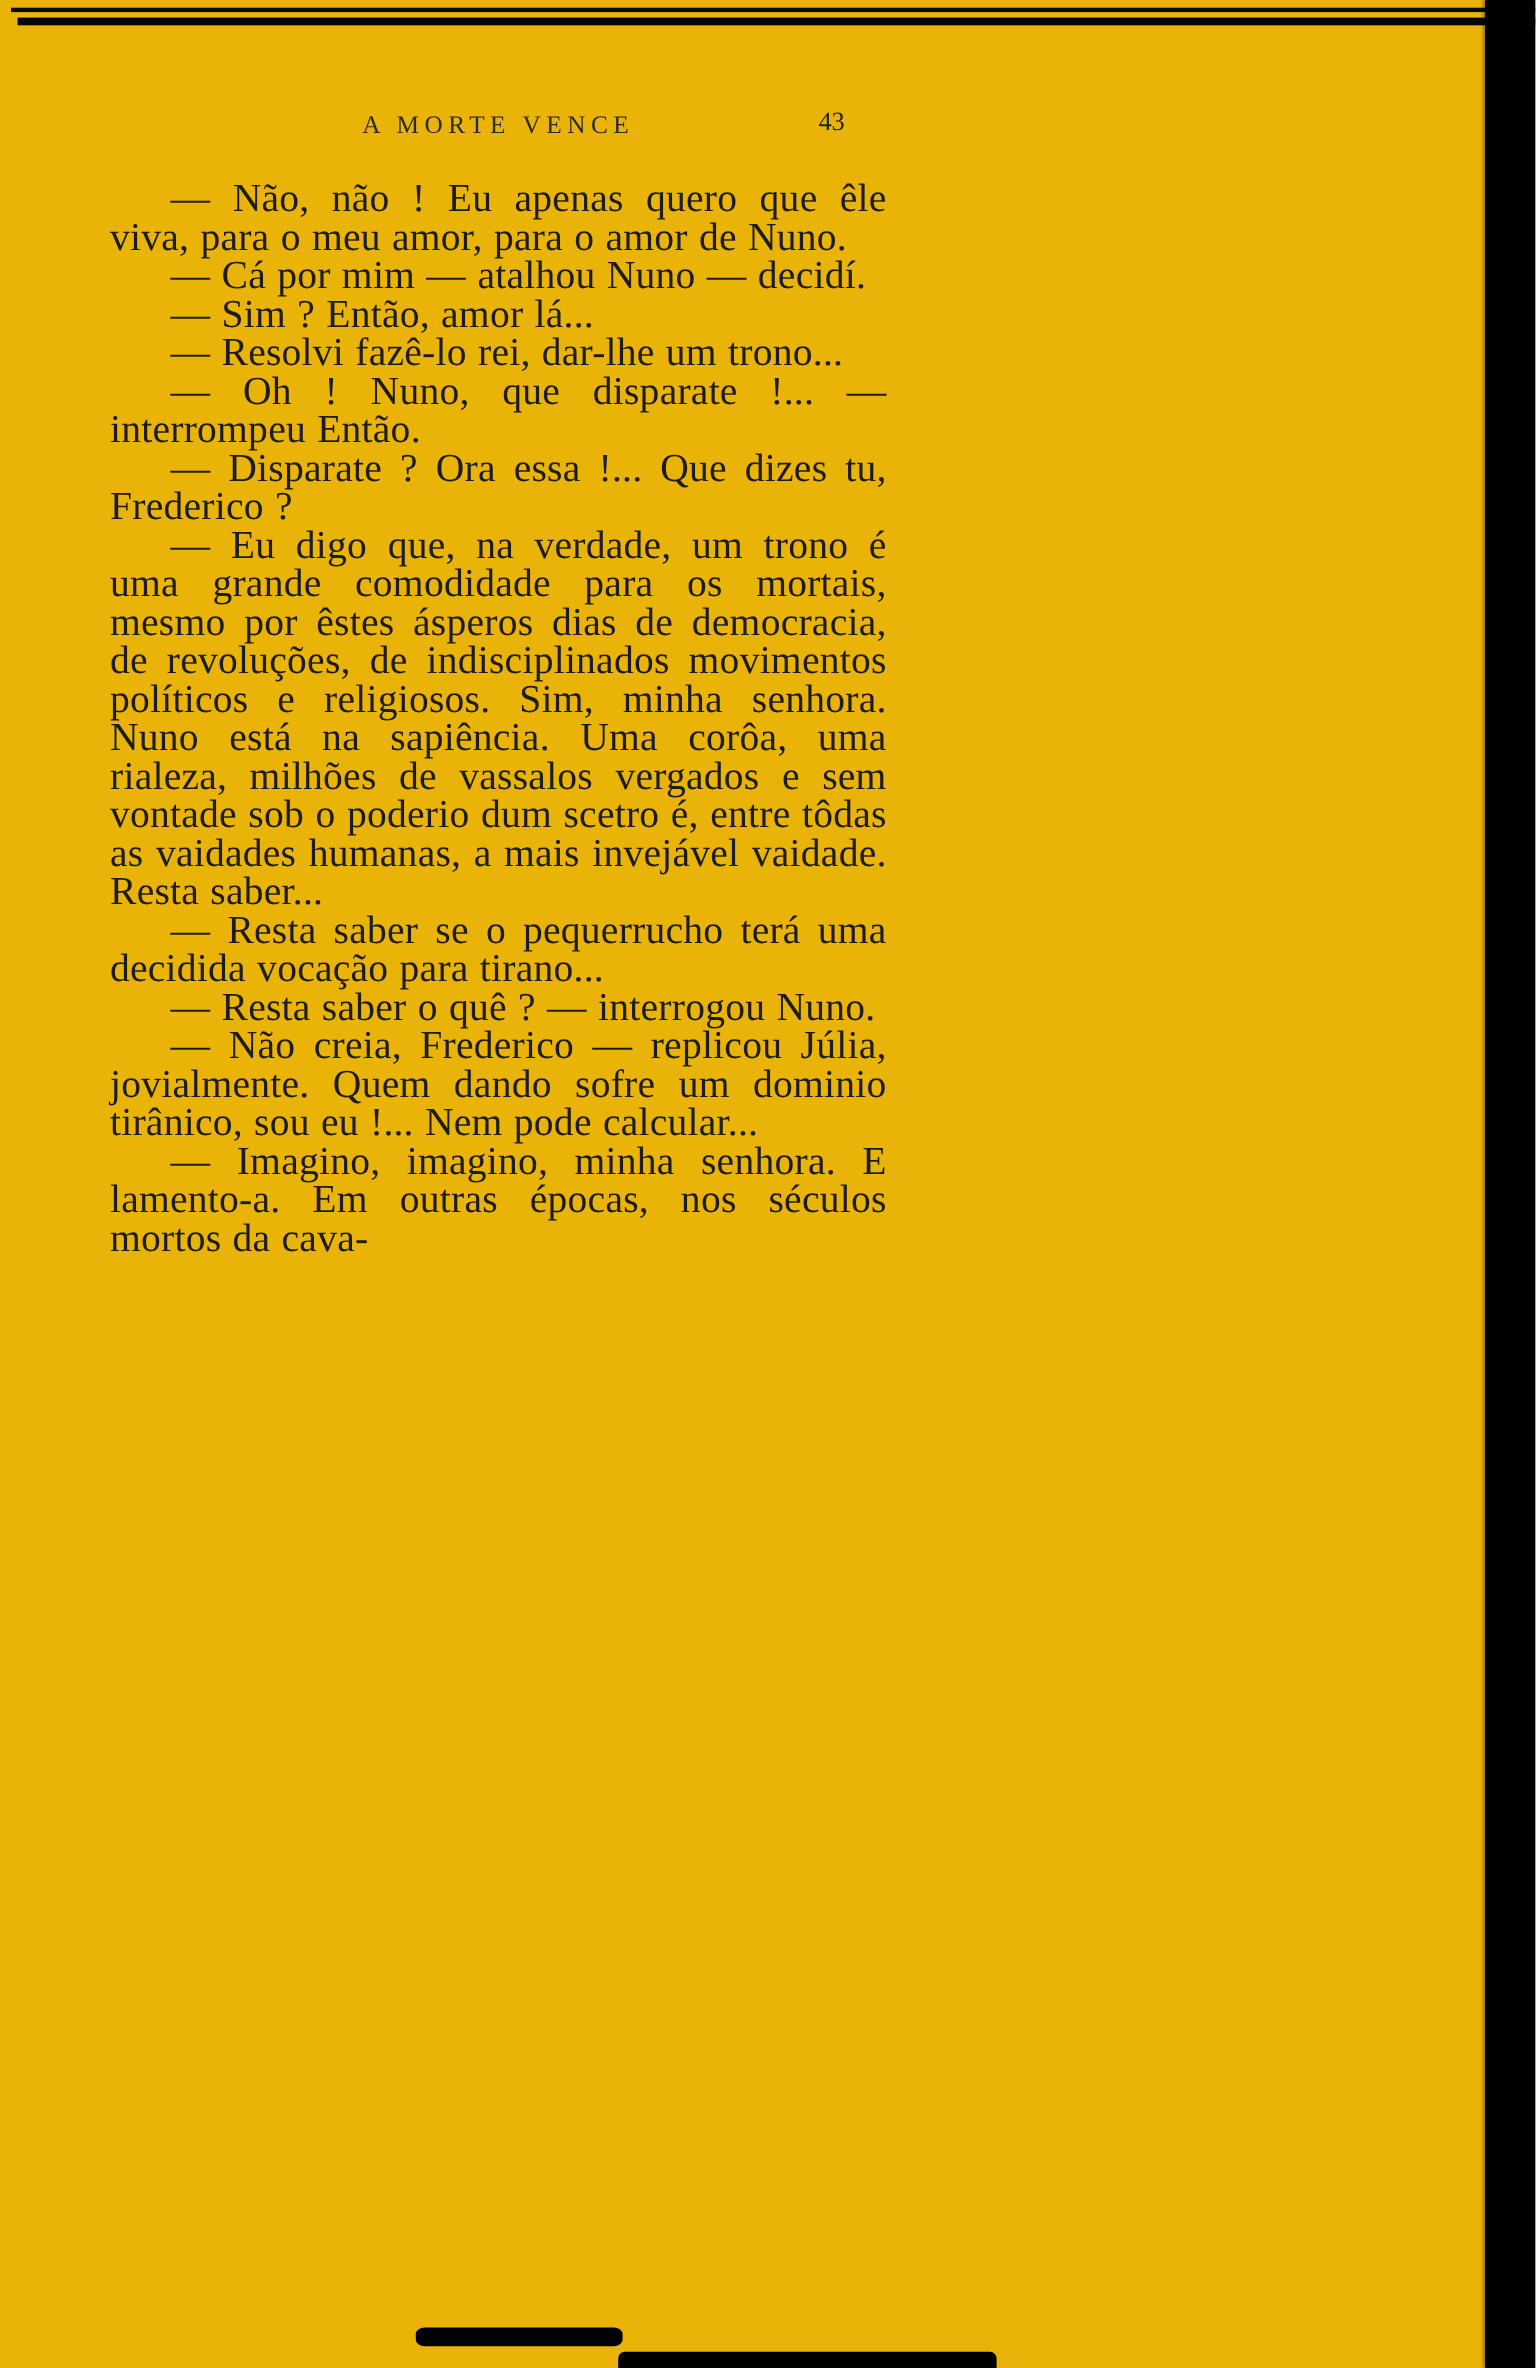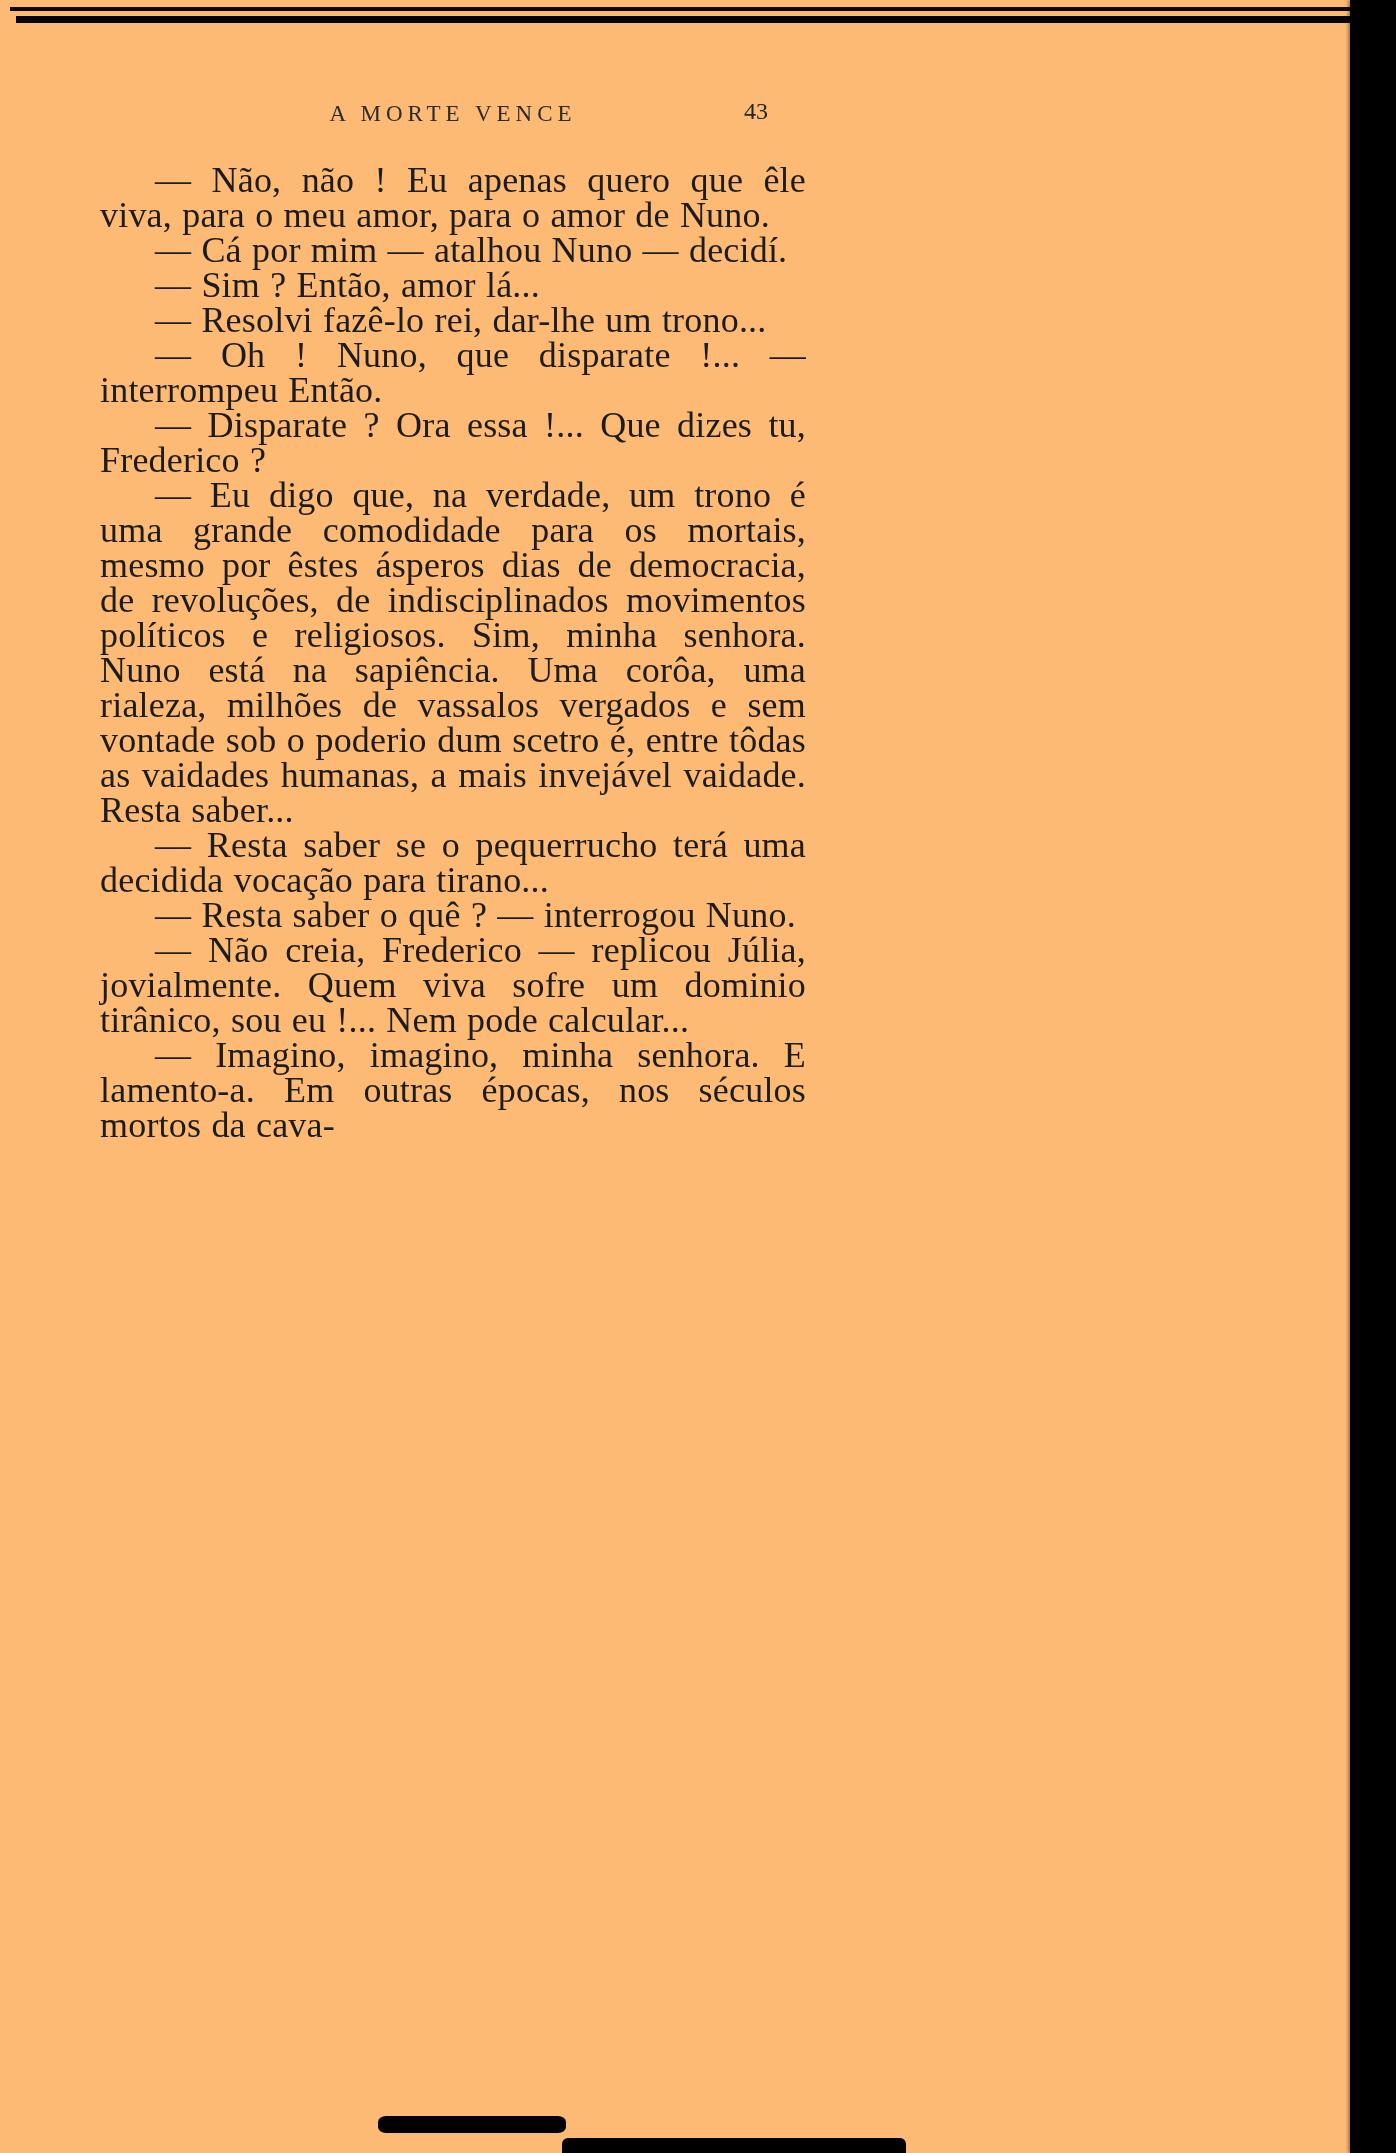--- a/index.html
+++ b/index.html
@@ -36,21 +36,21 @@
     text-align: justify;
     letter-spacing: 0.2px;
     word-spacing: 1px;
     color: #1c1c1c;
   }
   .body-text p.para { margin: 0; text-indent: 55px; }
 </style>
 </head>
 <body>
 
-<div class="scan" style="background: #fdba74; color: rgb(28, 28, 28);">
+<div class="scan" style="background: #eab308; color: rgb(28, 28, 28);">
 
   <div class="rule-top-1"></div>
   <div class="rule-top-2"></div>
   <div class="right-bar"></div>
   <div class="bottom-mark-1"></div>
   <div class="bottom-mark-2"></div>
 
   <div class="page-header">
     <span class="running-title">A MORTE VENCE</span>
     <span class="page-number">43</span>
@@ -59,17 +59,17 @@
   <div class="body-text">
       <p class="para">— Não, não ! Eu apenas quero que êle viva, para o meu amor, para o amor de Nuno.</p>
       <p class="para">— Cá por mim — atalhou Nuno — decidí.</p>
       <p class="para">— Sim ? Então, amor lá...</p>
       <p class="para">— Resolvi fazê-lo rei, dar-lhe um trono...</p>
       <p class="para">— Oh ! Nuno, que disparate !... — interrompeu Então.</p>
       <p class="para">— Disparate ? Ora essa !... Que dizes tu, Frederico ?</p>
       <p class="para">— Eu digo que, na verdade, um trono é uma grande comodidade para os mortais, mesmo por êstes ásperos dias de democracia, de revoluções, de indisciplinados movimentos políticos e religiosos. Sim, minha senhora. Nuno está na sapiência. Uma corôa, uma rialeza, milhões de vassalos vergados e sem vontade sob o poderio dum scetro é, entre tôdas as vaidades humanas, a mais invejável vaidade. Resta saber...</p>
       <p class="para">— Resta saber se o pequerrucho terá uma decidida vocação para tirano...</p>
       <p class="para">— Resta saber o quê ? — interrogou Nuno.</p>
-      <p class="para">— Não creia, Frederico — replicou Júlia, jovialmente. Quem viva sofre um dominio tirânico, sou eu !... Nem pode calcular...</p>
+      <p class="para">— Não creia, Frederico — replicou Júlia, jovialmente. Quem dando sofre um dominio tirânico, sou eu !... Nem pode calcular...</p>
       <p class="para">— Imagino, imagino, minha senhora. E lamento-a. Em outras épocas, nos séculos mortos da cava-</p>
     </div>
 
 </div>
 
 </body></html>

